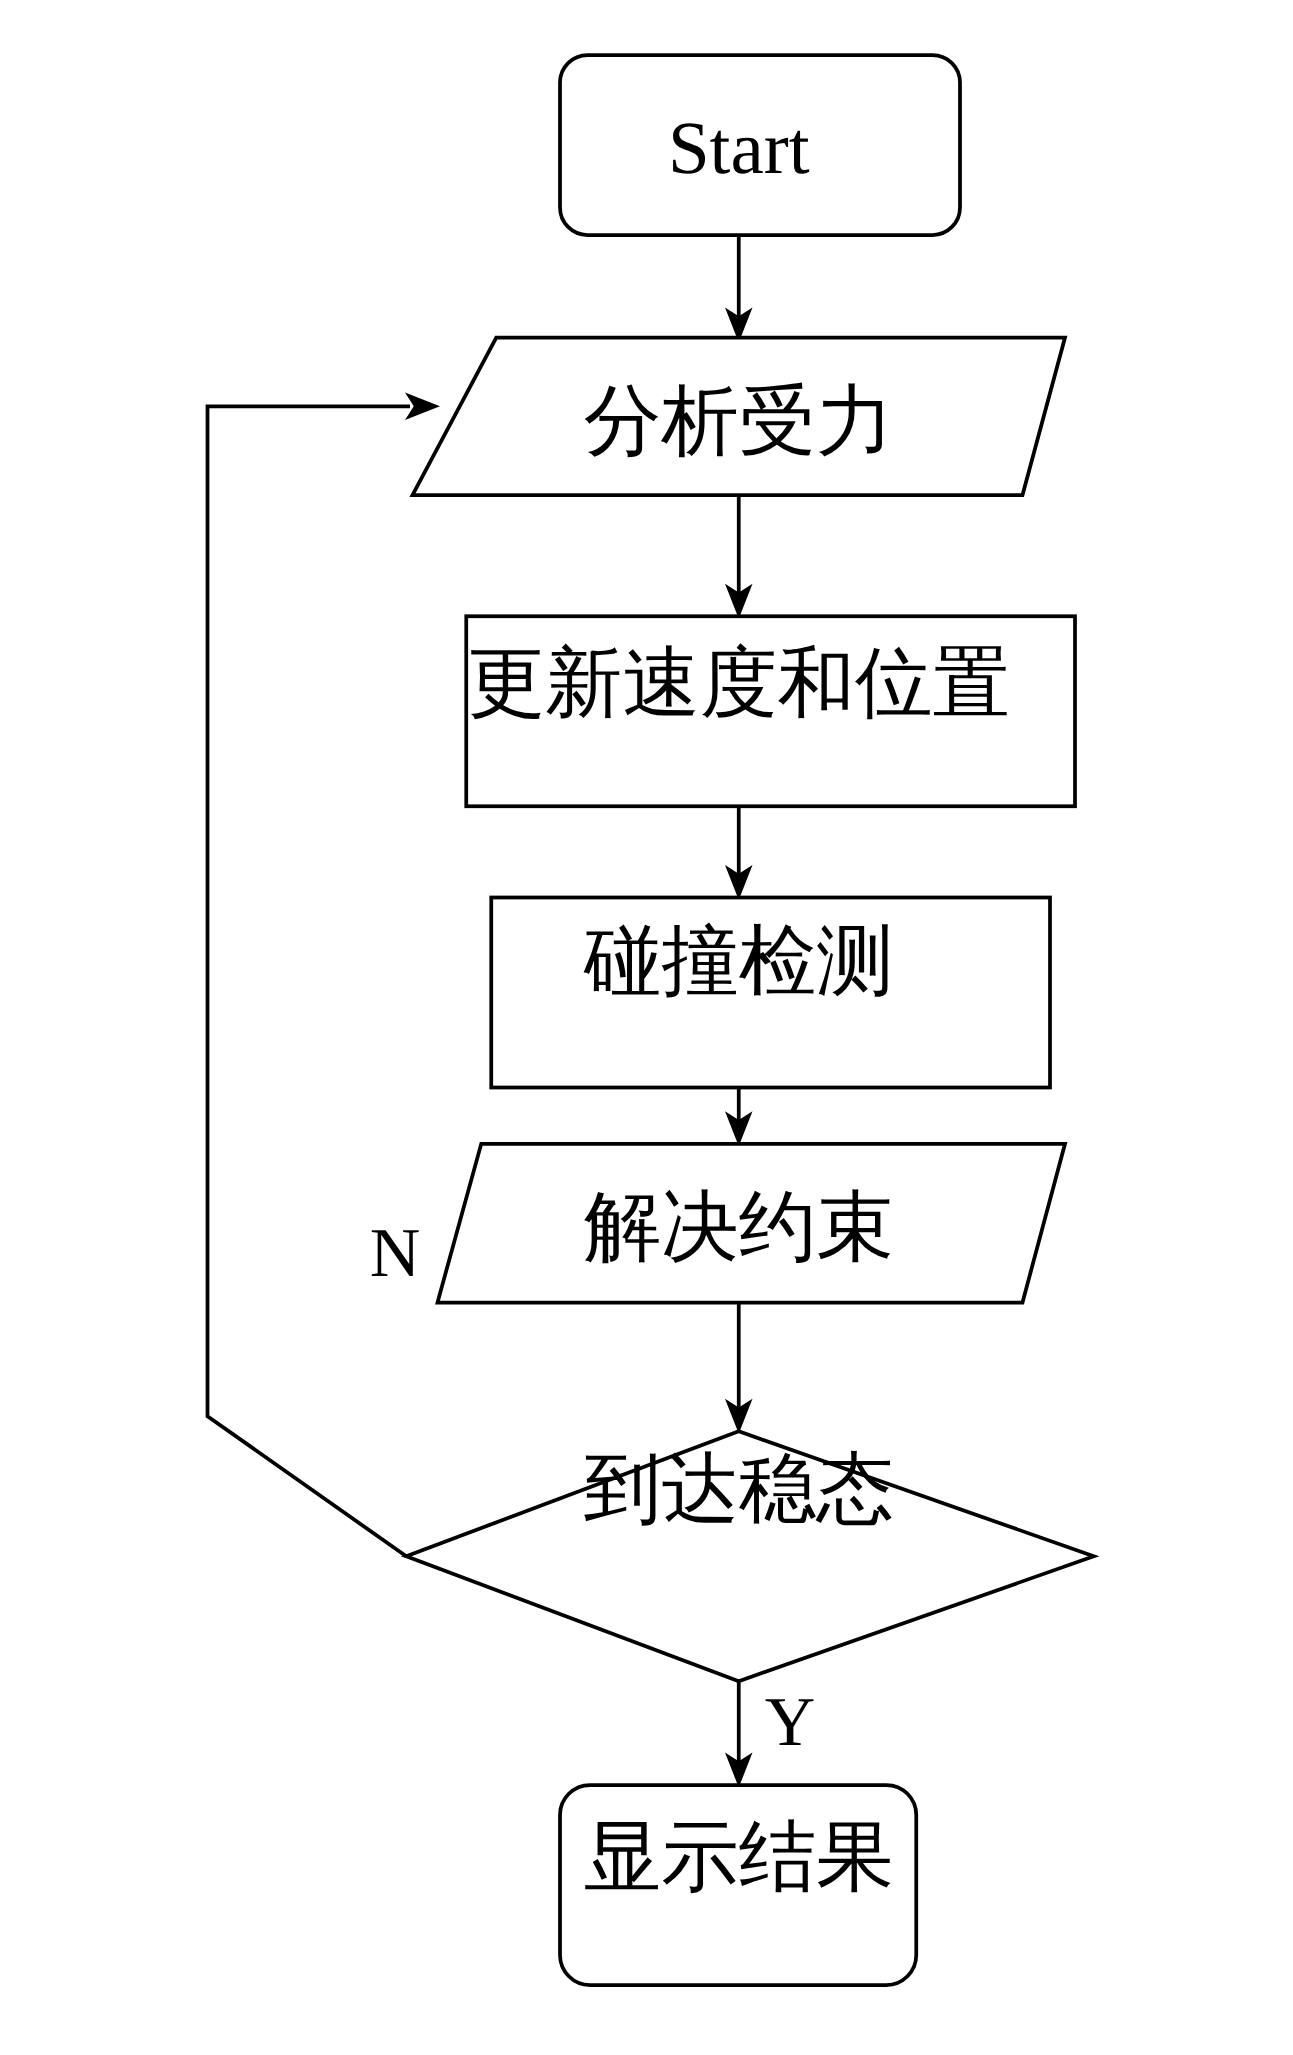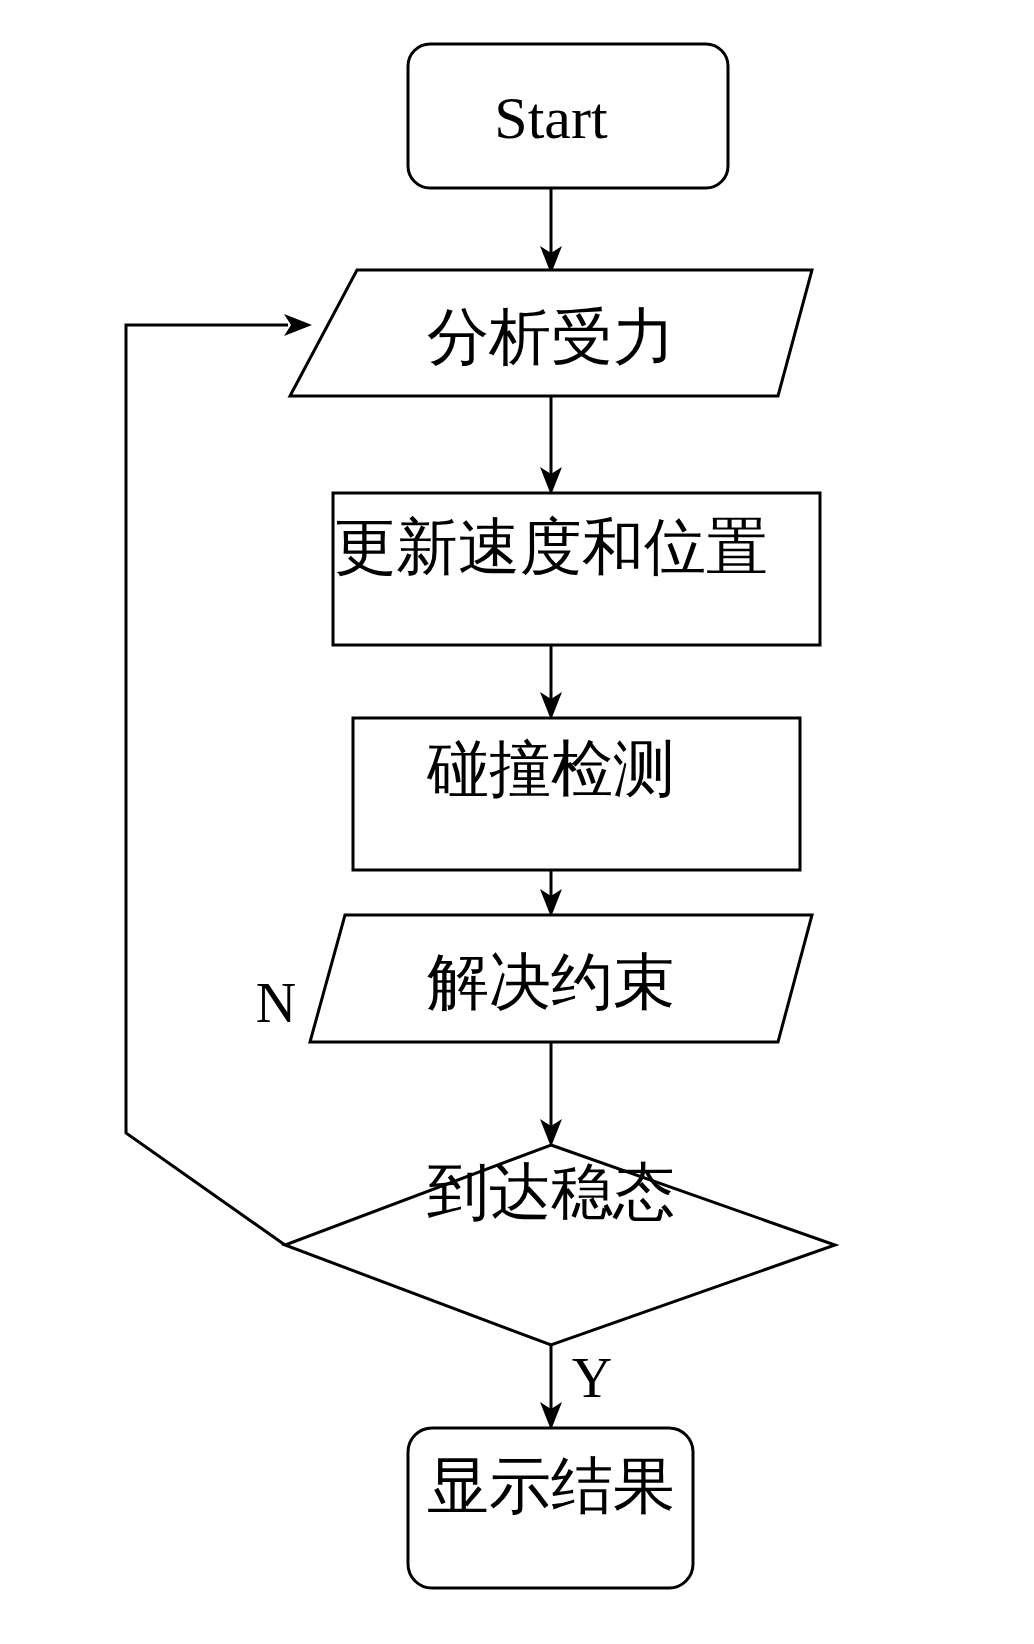--- a/index.html
+++ b/index.html
@@ -10,20 +10,21 @@
   }
   body {
     font-family: "Liberation Serif", "DejaVu Serif", serif;
   }
   #flowchart-root {
     position: relative;
     width: 873px;
     height: 1644px;
     background: #ffffff;
     overflow: hidden;
+    padding-left: 40px;
   }
   svg.diagram {
     display: block;
     width: 1034px;
     height: 1644px;
   }
   .shape-outline {
     fill: #ffffff;
     stroke: #000000;
     stroke-width: 3;

